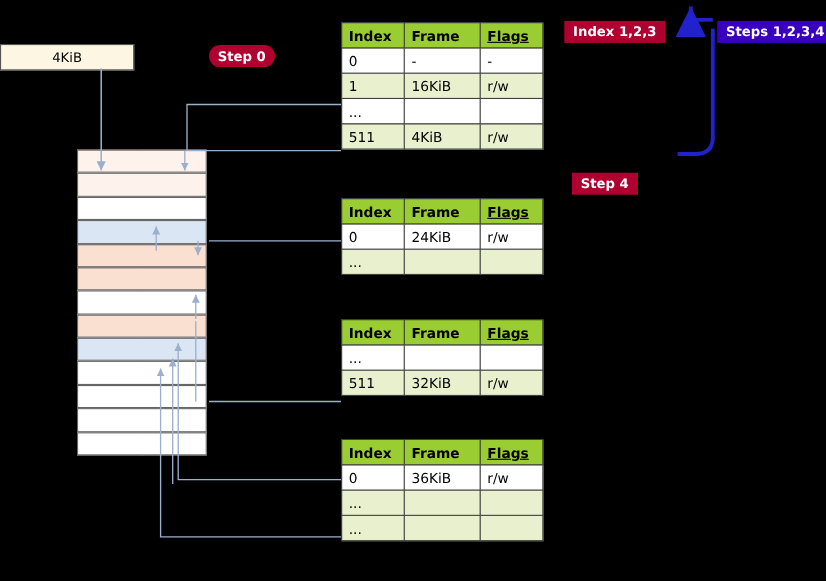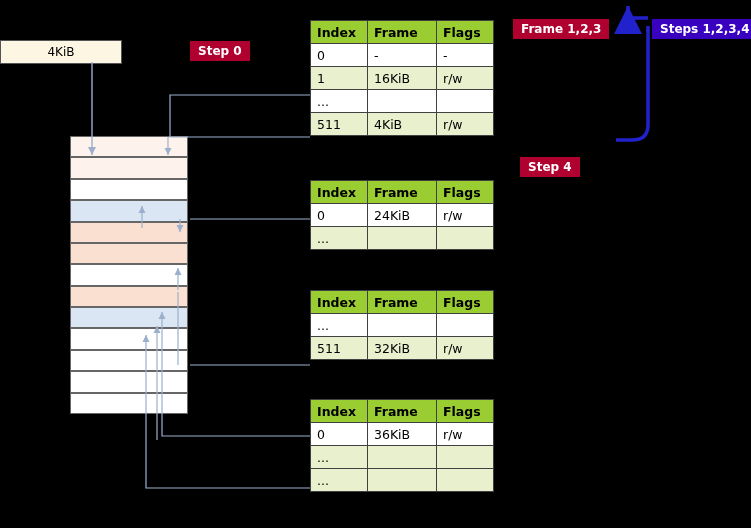--- a/index.html
+++ b/index.html
@@ -12,21 +12,21 @@
     background:#fdf6e3;border:1px solid #555;
     display:flex;align-items:center;justify-content:center;
     font-size:12px;color:#000;
   }
 
   
   .step-label{
     font-size:12px;color:#ffffff;padding:3px 8px;font-weight:bold;
     display:inline-block;white-space:nowrap;
   }
-  .step0{left:190px;top:41px;background:#b00030;}
+  .step0{left:190px;top:41px;background:#b00030;border-radius:10px;}
   .step123{left:513px;top:19px;background:#b00030;}
   .step4{left:520px;top:157px;background:#b00030;}
   .step1234{left:652px;top:19px;background:#3a00c0;}
 
   
   .mem-col{left:70px;top:136px;width:120px;height:278px;}
   .mem-row{
     position:absolute;left:0;width:118px;height:21.5px;
     border:1px solid #666;box-sizing:border-box;
   }
@@ -45,33 +45,33 @@
     border:1px solid #404040;padding:2px 6px;height:18px;
     background:#ffffff;
   }
   .ptable tr.alt td{background:#e8f0cd;}
   .t1{left:310px;top:20px;}
   .t2{left:310px;top:180px;}
   .t3{left:310px;top:290px;}
   .t4{left:310px;top:399px;}
   .col-index{width:44px;}
   .col-frame{width:56px;}
-  .col-flags{width:44px;}
+  .col-flags{width:44px;text-decoration:underline;}
 
   svg.overlay{position:absolute;left:0;top:0;width:751px;height:528px;pointer-events:none;}
 </style>
 </head>
 <body>
 
 <div class="abs kib-box">
   <span>4KiB</span>
 </div>
 
 <div class="abs step-label step0">Step 0</div>
-<div class="abs step-label step123">Frame 1,2,3</div>
+<div class="abs step-label step123">Index 1,2,3</div>
 <div class="abs step-label step4">Step 4</div>
 <div class="abs step-label step1234">Steps 1,2,3,4</div>
 
 <div class="abs mem-col" id="mem-col">
   <div class="mem-mid"></div>
 <div class="mem-row" style="top: 0px; height: 21.3846px; background: rgb(253, 243, 236);"></div>
     <div class="mem-row" style="top: 21.3846px; height: 21.3846px; background: rgb(253, 243, 236);"></div>
     <div class="mem-row" style="top: 42.7692px; height: 21.3846px; background: rgb(255, 255, 255);"></div>
     <div class="mem-row" style="top: 64.1538px; height: 21.3846px; background: rgb(219, 230, 245);"></div>
     <div class="mem-row" style="top: 85.5385px; height: 21.3846px; background: rgb(250, 224, 208);"></div>

